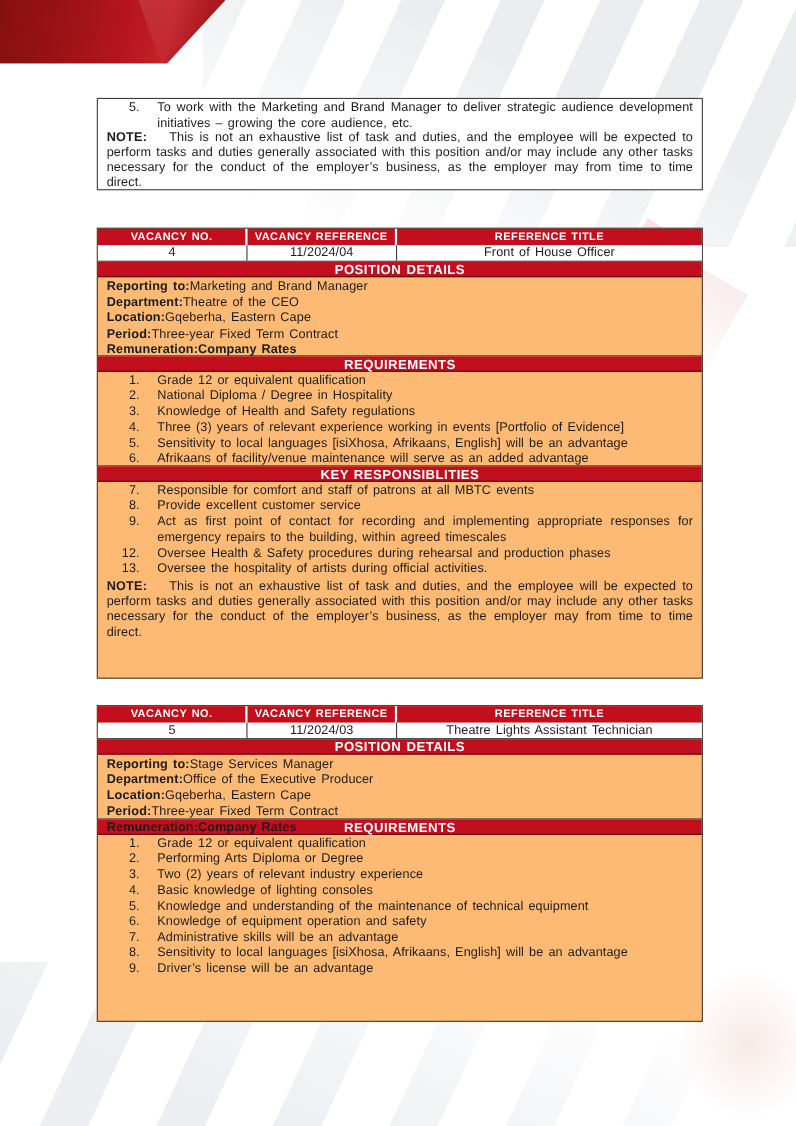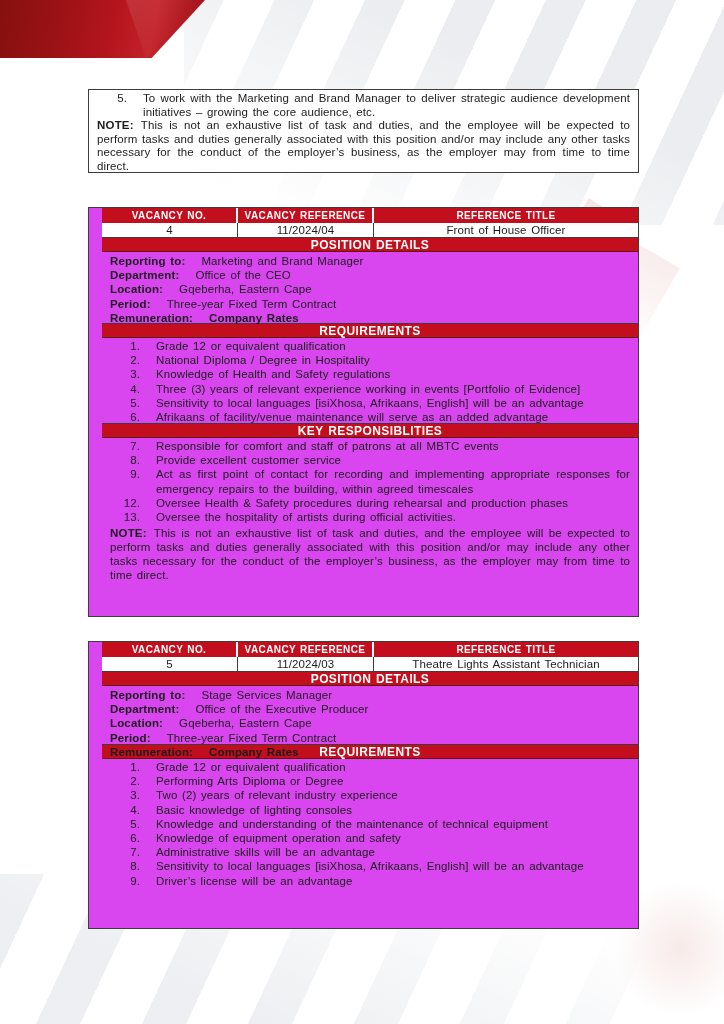--- a/index.html
+++ b/index.html
@@ -53,26 +53,26 @@
   
   .note-box {
     position:absolute; left:88px; top:89px; width:551px; height:84px; z-index:5;
     background:#fff; border:1.5px solid #3d3d3d;
     padding:2px 8px 0 8px; line-height:13.5px;
   }
   .li { display:flex; }
   .li .num { flex:0 0 30px; text-align:right; }
   .li .li-text { flex:1; margin-left:16px; text-align:justify; }
   .note-para { margin:0; text-align:justify; }
-  .note-para .nb { font-weight:bold; margin-right:7px; letter-spacing:0.2px; }
+  .note-para .nb { font-weight:bold; margin-right:20px; letter-spacing:0.2px; }
 
   
   .vtable {
     position:absolute; left:88px; width:551px; z-index:5;
-    background:#d946ef; border:1.5px solid #3d3d3d;padding-left:13px;
+    background:#fdba74; border:1.5px solid #3d3d3d;
   }
   .t1 { top:207px; height:410px; }
   .t2 { top:641px; height:288px; }
 
   .row { display:flex; }
   .row.head { background:var(--red); height:15px; }
   .head .c {
     color:#ffffff; font-weight:bold; font-size:10px; letter-spacing:0.4px;
     line-height:15px; text-align:center; word-spacing:1px;
   }
@@ -86,21 +86,21 @@
   .banner {
     background:var(--red); color:#ffffff; font-weight:bold; text-align:center;
     font-size:12px; letter-spacing:0.4px; height:14px; line-height:14px;
     border-bottom:1px solid #5b0b10; word-spacing:1px;
   }
 
   .details { padding:2px 8px 0 8px; border-bottom:1px solid #3d3d3d; }
   .t1 .details { height:72px; }
   .t2 .details { height:59px; }
   .dline { line-height:14.2px; white-space:nowrap; }
-  .dline b { margin-right:16px; letter-spacing:0.15px; }
+  .dline b { margin-right:0; letter-spacing:0.15px; }
   .boldval { font-weight:bold; }
 
   .listcell { padding:1px 8px 0 0; border-bottom:1px solid #3d3d3d; }
   .t1 .listcell.req { height:86px; }
   .t2 .listcell.req { height:156px; border-bottom:none; }
   .listcell .num, .respcell .num { flex:0 0 38px; text-align:right; }
   .listcell .li-text, .respcell .li-text { margin-left:16px; }
 
   .respcell { padding:1px 8px 0 0; height:178px; }
   .respcell .note-para { padding-left:8px; margin-top:2px; line-height:14px; }
@@ -137,21 +137,21 @@
       <div class="c c3">REFERENCE TITLE</div>
     </div>
     <div class="row data">
       <div class="c c1">4</div>
       <div class="c c2">11/2024/04</div>
       <div class="c c3">Front of House Officer</div>
     </div>
     <div class="banner">POSITION DETAILS</div>
     <div class="details">
       <div class="dline"><b>Reporting to:</b><span>Marketing and Brand Manager</span></div>
-      <div class="dline"><b>Department:</b><span>Office of the CEO</span></div>
+      <div class="dline"><b>Department:</b><span>Theatre of the CEO</span></div>
       <div class="dline"><b>Location:</b><span>Gqeberha, Eastern Cape</span></div>
       <div class="dline"><b>Period:</b><span>Three-year Fixed Term Contract</span></div>
       <div class="dline"><b>Remuneration:</b><span class="boldval">Company Rates</span></div>
     </div>
     <div class="banner">REQUIREMENTS</div>
     <div class="listcell req">
       <div class="li">
           <span class="num">1.</span>
           <div class="li-text">Grade 12 or equivalent qualification</div>
         </div>

